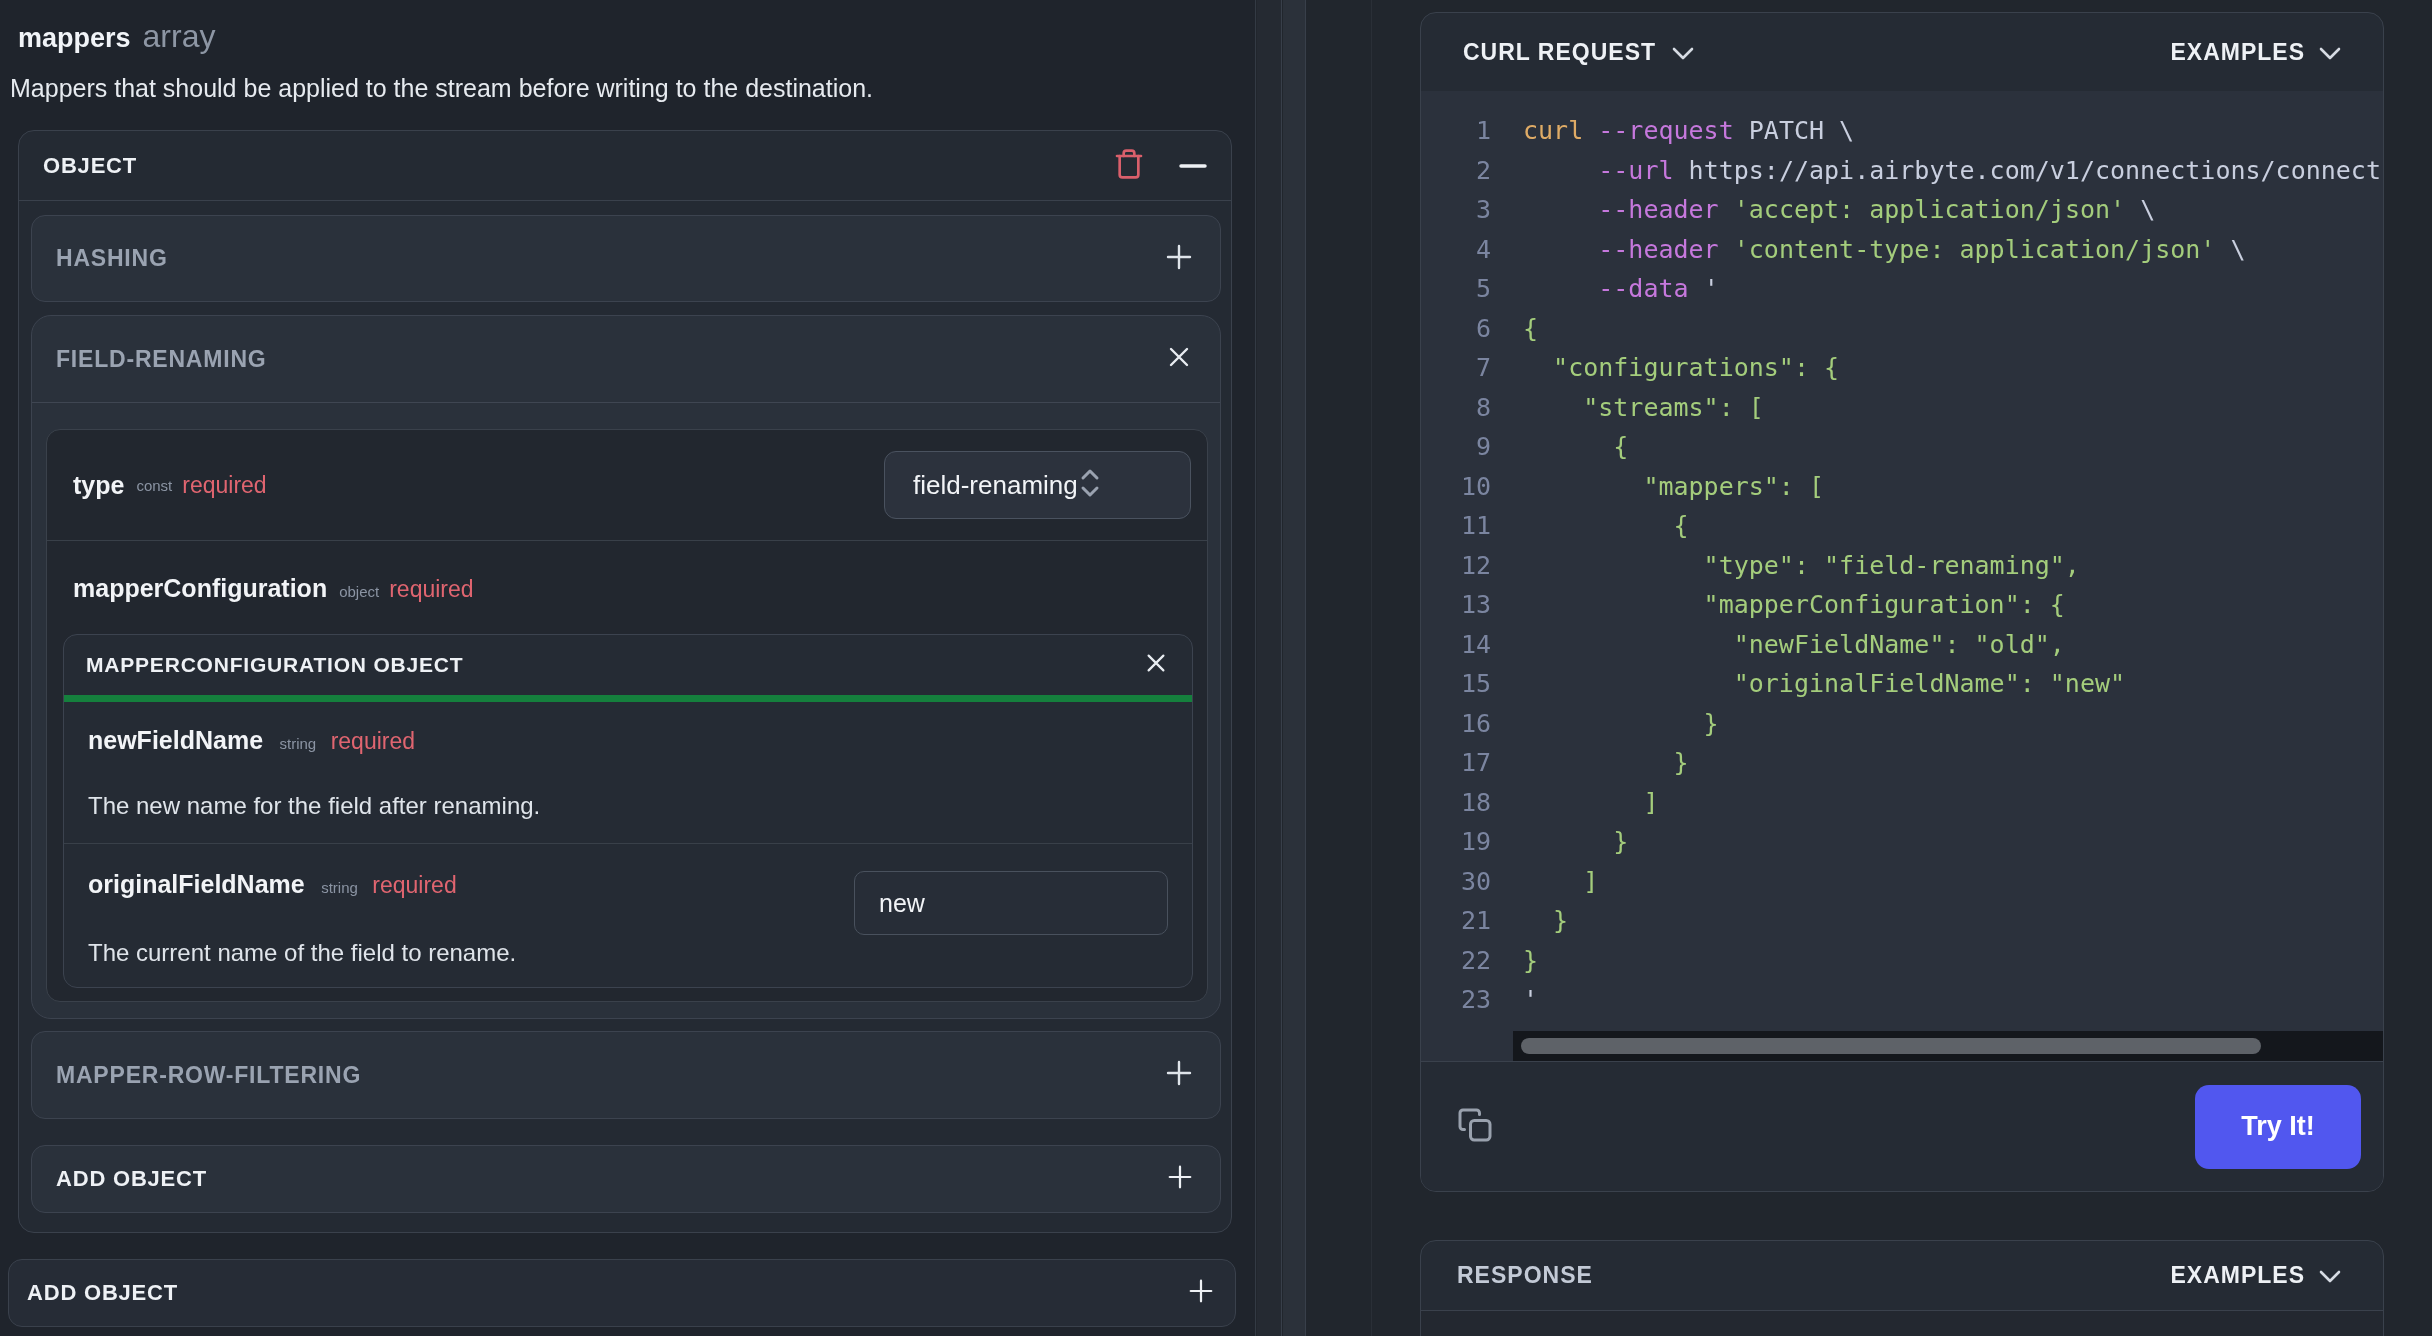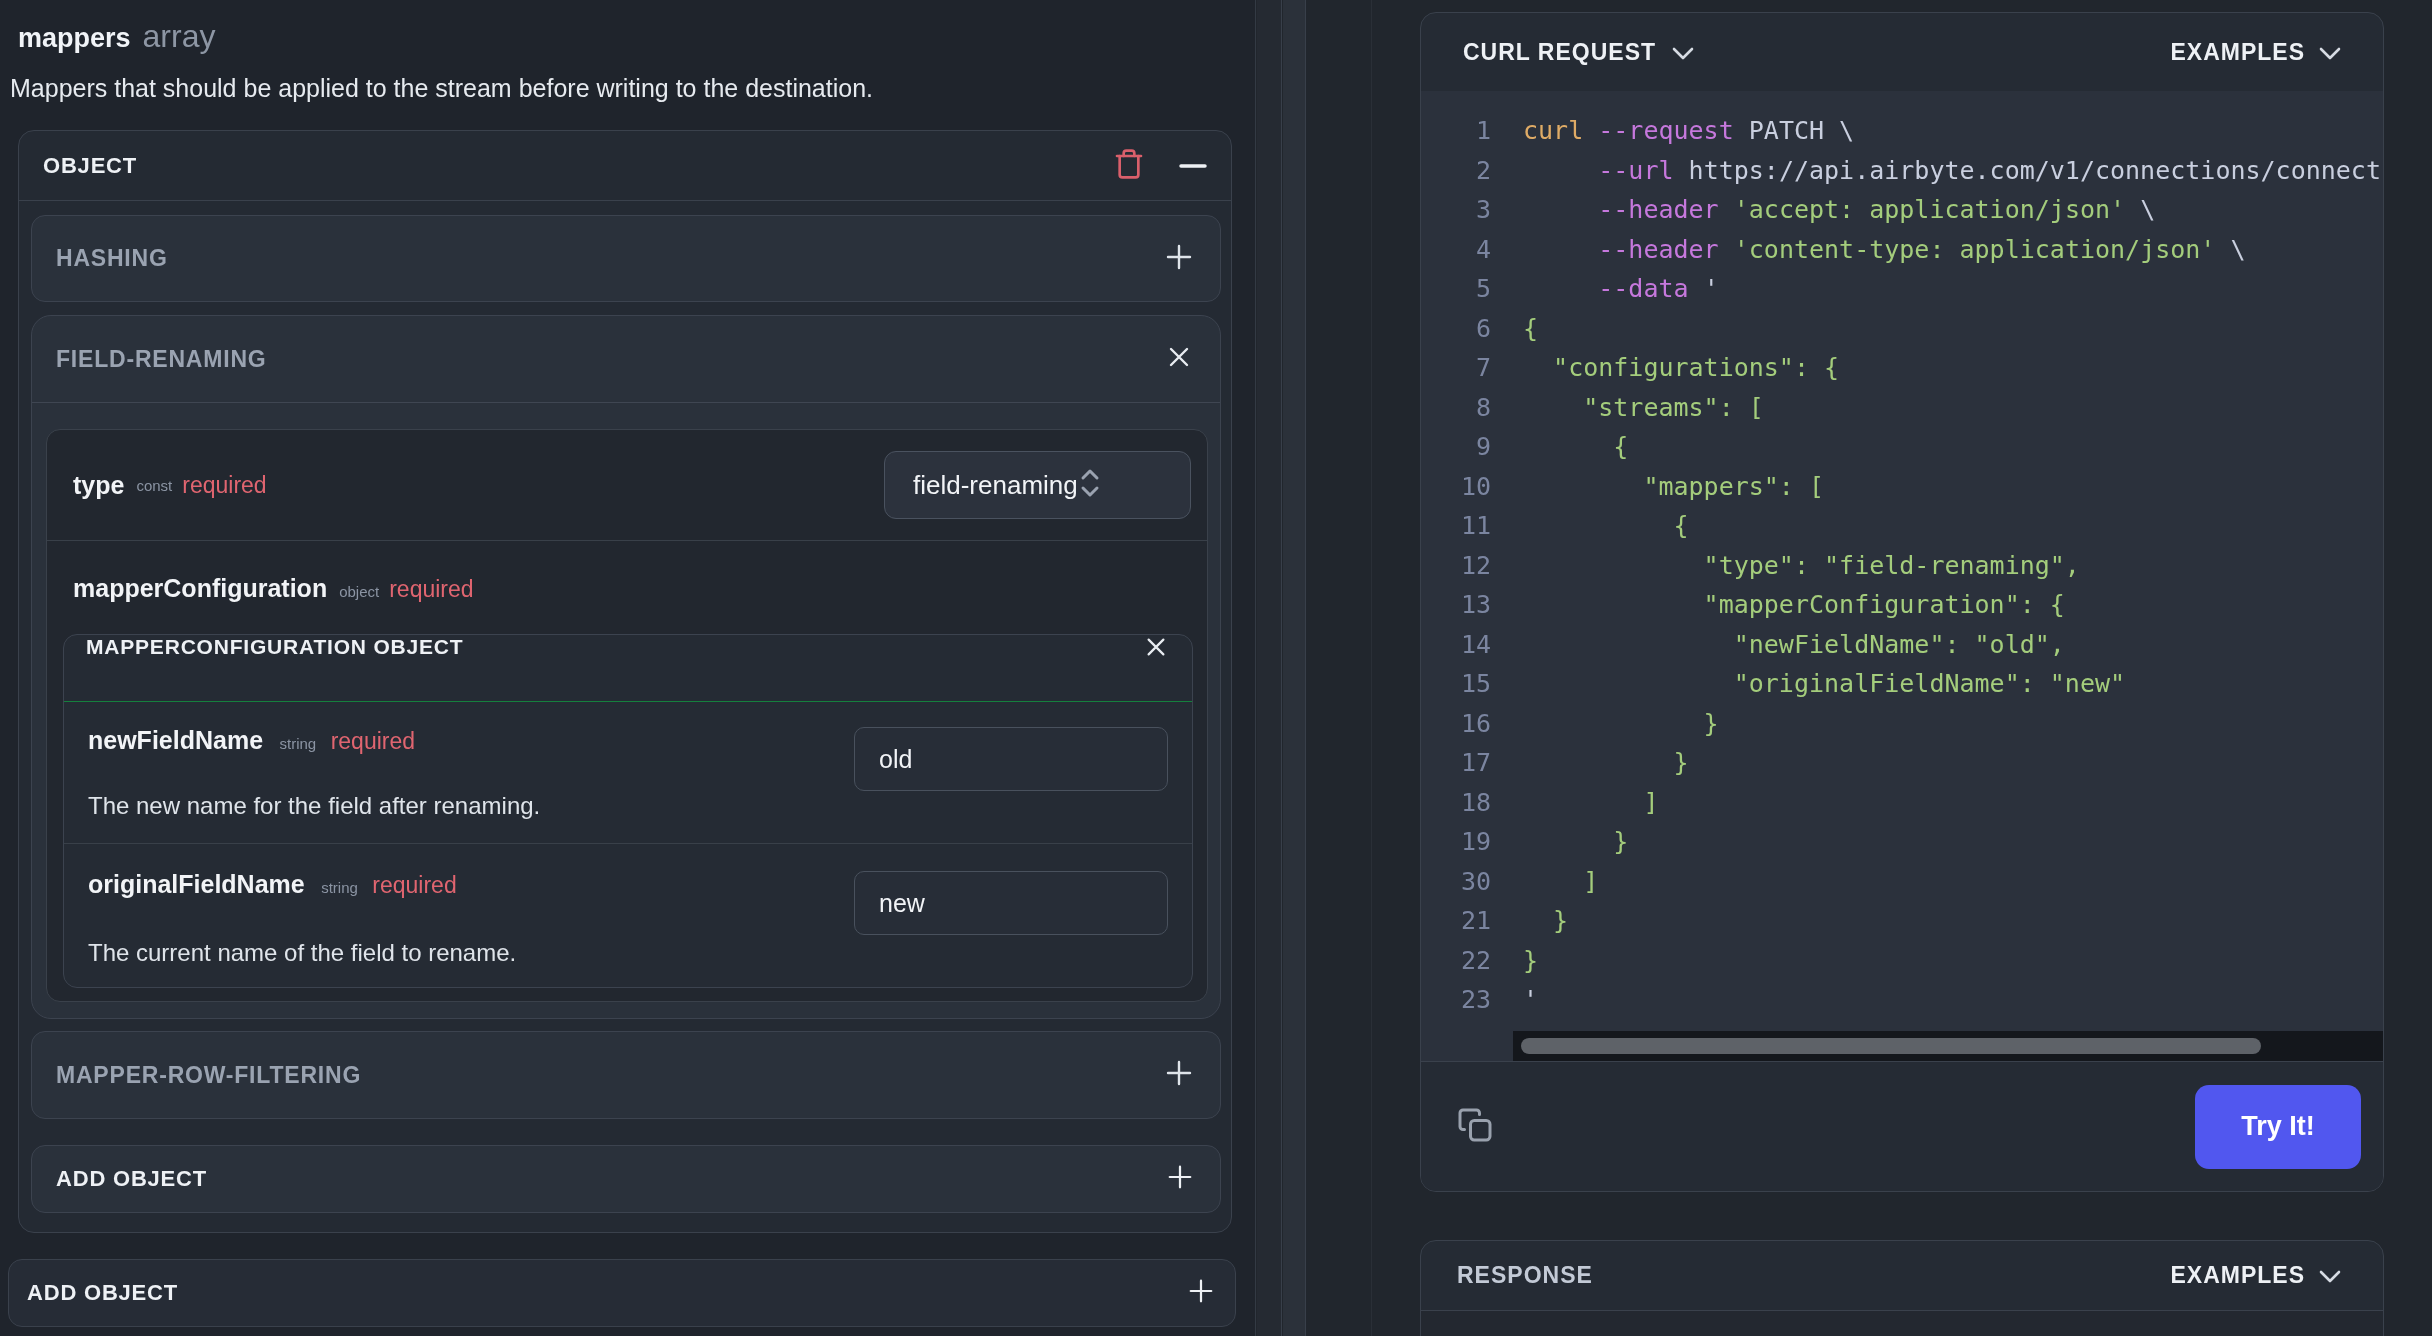--- a/index.html
+++ b/index.html
@@ -42,21 +42,21 @@
   .type-row { height:111px; display:flex; align-items:center; padding:0 16px 0 26px; border-bottom:1px solid #394049; }
   .prop-name { font-size:25px; font-weight:bold; color:#f2f4f7; }
   .prop-meta { font-size:15px; color:#8b94a3; margin-left:12px; }
   .prop-req { font-size:23px; color:#e06570; margin-left:10px; }
   .select { margin-left:auto; width:307px; height:68px; background:#2c323d; border:1px solid #4a525f; border-radius:12px; display:flex; align-items:center; padding:0 18px 0 28px; cursor:pointer; }
   .select .sel-value { font-size:26px; color:#f2f4f7; }
   .select svg { margin-left:auto; }
 
   .mc-label { position:absolute; left:26px; top:144px; display:flex; align-items:baseline; }
   .mc-card { position:absolute; left:16px; top:204px; width:1130px; height:354px; background:#252b34; border:1px solid #3c434f; border-radius:14px; overflow:hidden; }
-  .mcc-header { height:67px; display:flex; align-items:flex-start; padding:0 24px 0 22px; border-bottom:1px solid #15803d; }
+  .mcc-header { height:67px; display:flex; align-items:center; padding:0 24px 0 22px; border-bottom:7px solid #15803d; }
   .mcc-header .sec-title { font-size:21px; }
   .mcc-row { position:relative; }
   .mcc-row1 { height:142px; border-bottom:1px solid #394049; }
   .mcc-row2 { height:144px; }
   .mcc-name { position:absolute; left:24px; top:24px; }
   .mcc-row2 .mcc-name { top:26px; }
   .mcc-desc { position:absolute; left:24px; top:90px; font-size:24px; color:#dfe4ea; }
   .mcc-row2 .mcc-desc { top:95px; }
   .text-input { position:absolute; right:24px; top:25px; width:314px; height:64px; background:#272d37; border:1px solid #49515d; border-radius:10px; color:#f2f4f7; font-size:25px; padding:0 24px; font-family:"Liberation Sans",sans-serif; outline:none; }
   .mcc-row2 .text-input { top:27px; }
@@ -178,21 +178,20 @@
                   </svg>
               </span>
             </div>
 
             <div class="mcc-row mcc-row1">
               <div class="mcc-name">
                 <span class="prop-name">newFieldName</span>
                 <span class="prop-meta">string</span>
                 <span class="prop-req">required</span>
               </div>
-              <input class="text-input" value="old" style="">
               <div class="mcc-desc">The new name for the field after renaming.</div>
             </div>
 
             <div class="mcc-row mcc-row2">
               <div class="mcc-name">
                 <span class="prop-name">originalFieldName</span>
                 <span class="prop-meta">string</span>
                 <span class="prop-req">required</span>
               </div>
               <input class="text-input" value="new" style="">

